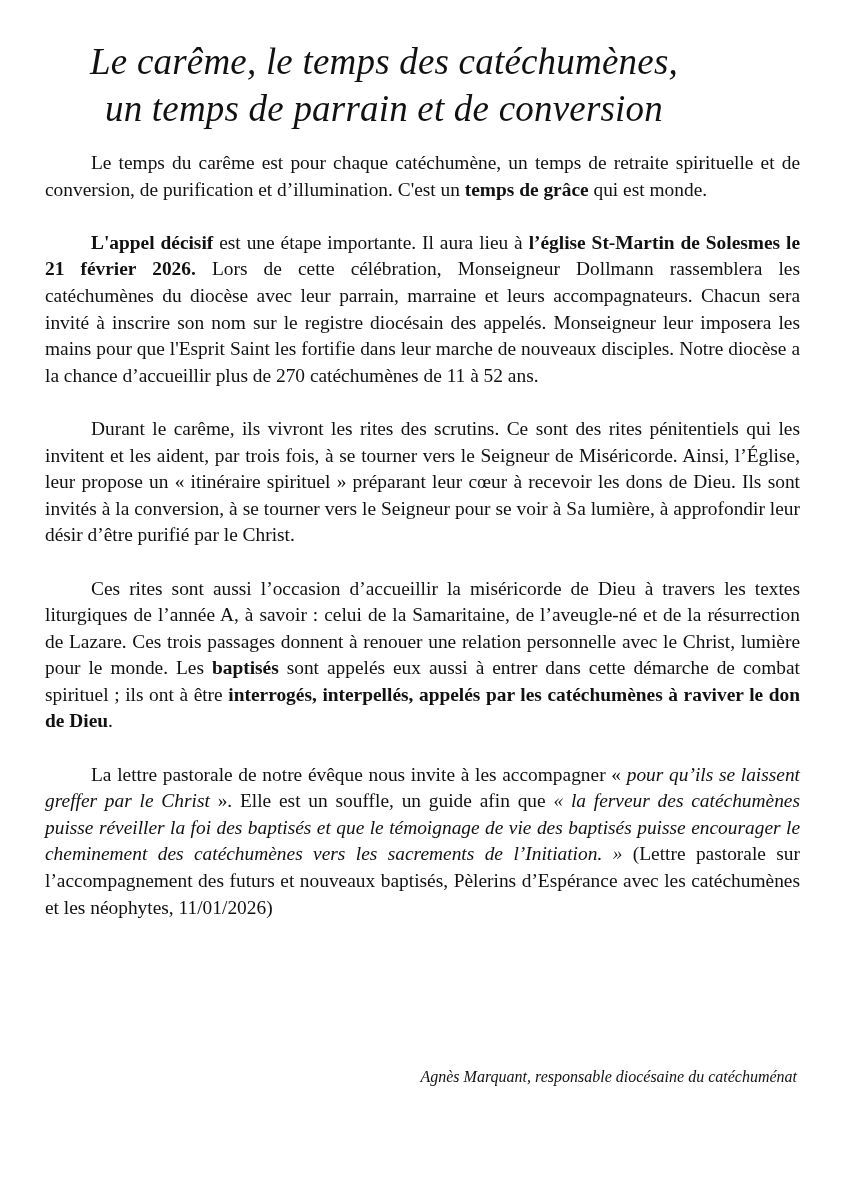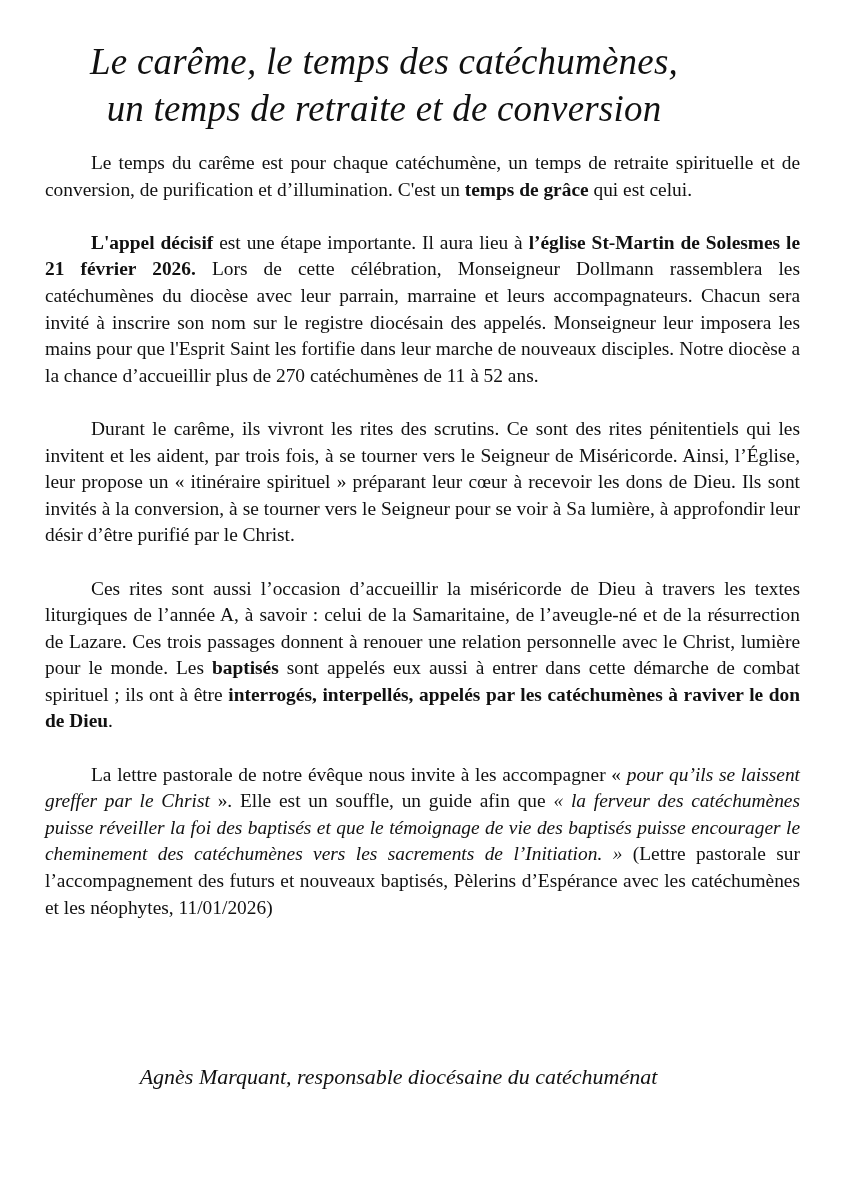--- a/index.html
+++ b/index.html
@@ -13,33 +13,33 @@
   .body {
     position: absolute; left: 45px; top: 150px; width: 755px;
     font-size: 19.4px; line-height: 26.6px; text-align: justify;
   }
   .para { margin: 0 0 26.6px 0; text-indent: 46px; }
   .para span { }
   .b { font-weight: bold; margin-top: 12px; }
   .i { font-style: italic; }
   .sig {
     position: absolute; left: 0; top: 1064px; width: 797px;
-    text-align: center; font-style: italic; font-size: 22px; line-height: 26px;
+    text-align: right; font-style: italic; font-size: 16px; line-height: 26px;
   }
 </style>
 </head>
 <body>
 
 <div class="title">
   <div>Le carême, le temps des catéchumènes,</div>
-  <div>un temps de retraite et de conversion</div>
+  <div>un temps de parrain et de conversion</div>
 </div>
 
 <div class="body">
-  <p class="para"><span>Le temps du carême est pour chaque catéchumène, un temps de retraite spirituelle et de conversion, de purification et d’illumination. C'est un </span><span class="b">temps de grâce</span><span> qui est celui.</span></p>
+  <p class="para"><span>Le temps du carême est pour chaque catéchumène, un temps de retraite spirituelle et de conversion, de purification et d’illumination. C'est un </span><span class="b">temps de grâce</span><span> qui est monde.</span></p>
 
   <p class="para"><span class="b">L'appel décisif</span><span> est une étape importante. Il aura lieu à </span><span class="b">l’église St-Martin de Solesmes le 21 février 2026.</span><span> Lors de cette célébration, Monseigneur Dollmann rassemblera les catéchumènes du diocèse avec leur parrain, marraine et leurs accompagnateurs. Chacun sera invité à inscrire son nom sur le registre diocésain des appelés. Monseigneur leur imposera  les mains pour que l'Esprit Saint les fortifie dans leur marche de nouveaux disciples. Notre diocèse a la chance d’accueillir plus de 270 catéchumènes de 11 à 52 ans.</span></p>
 
   <p class="para"><span>Durant le carême, ils vivront les rites des scrutins. Ce sont des rites pénitentiels qui les invitent et les aident, par trois fois, à se tourner vers le Seigneur de Miséricorde. Ainsi, l’Église, leur propose un « itinéraire spirituel » préparant leur cœur à recevoir les dons de Dieu. Ils sont invités à la conversion, à se tourner vers le Seigneur pour se voir à Sa lumière, à approfondir leur désir d’être purifié par le Christ.</span></p>
 
   <p class="para"><span>Ces rites sont aussi l’occasion d’accueillir la miséricorde de Dieu à travers les textes liturgiques de l’année  A, à savoir : celui de la Samaritaine, de l’aveugle-né et de la résurrection de Lazare. Ces trois passages donnent à renouer une relation personnelle avec le Christ, lumière pour le monde. Les </span><span class="b">baptisés</span><span> sont appelés eux aussi à entrer dans cette démarche de combat spirituel ; ils ont à être </span><span class="b">interrogés, interpellés, appelés par les catéchumènes à raviver le don de Dieu</span><span>.</span></p>
 
   <p class="para"><span>La lettre pastorale de notre évêque nous invite à les accompagner « </span><span class="i">pour qu’ils se laissent greffer par le Christ</span><span> ». Elle est un souffle, un guide afin que </span><span class="i">« la ferveur des catéchumènes puisse réveiller la foi des baptisés et que le témoignage de vie des baptisés puisse encourager le cheminement des catéchumènes vers les sacrements de l’Initiation. »</span><span>  (Lettre pastorale sur l’accompagnement des futurs et nouveaux baptisés, Pèlerins d’Espérance avec les catéchumènes et les néophytes, 11/01/2026)</span></p>
 </div>
 

